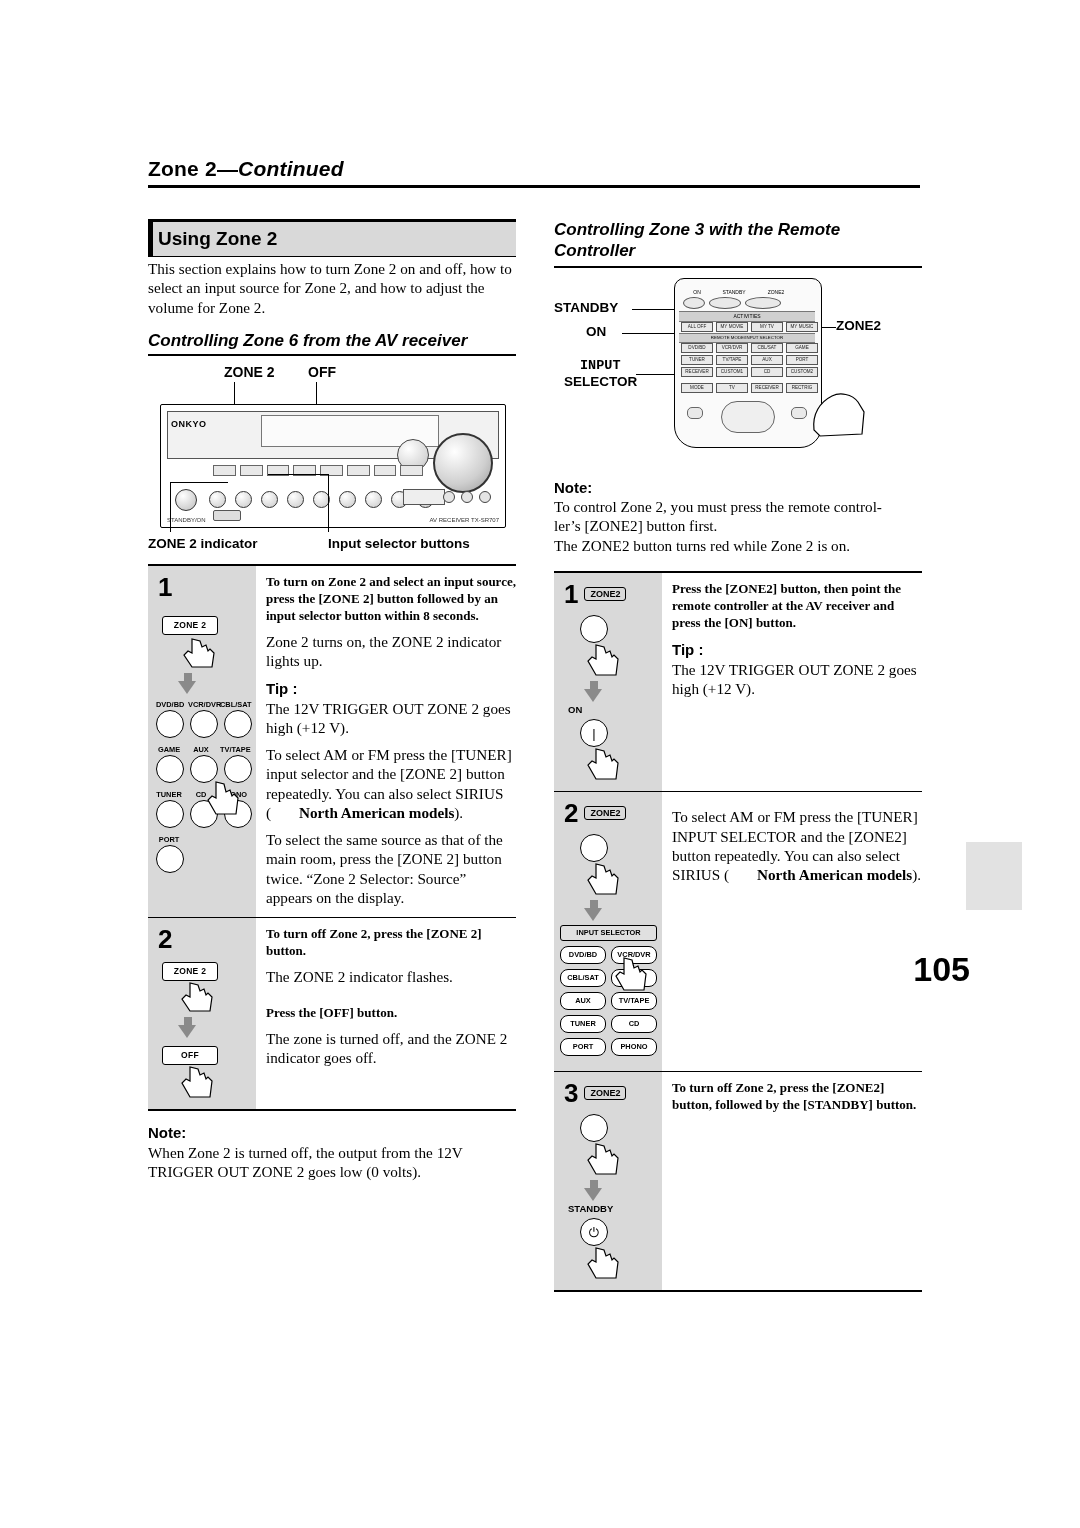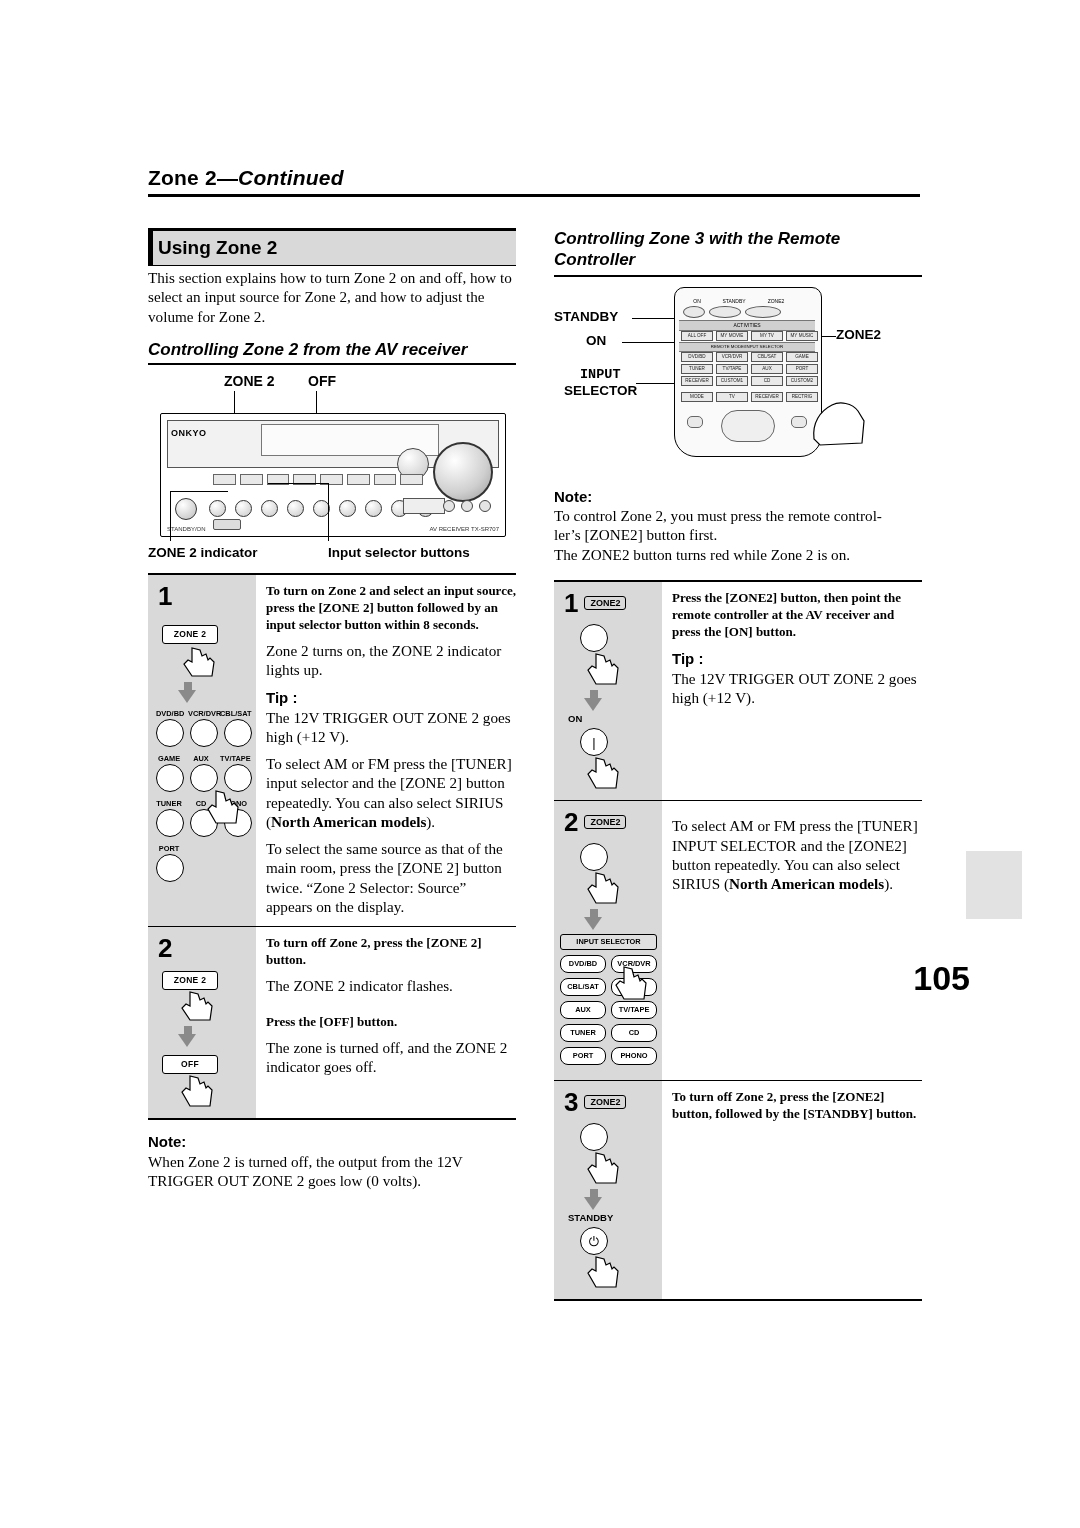--- a/index.html
+++ b/index.html
@@ -10,21 +10,21 @@
   body {
     width: 1080px;
     height: 1528px;
     position: relative;
     font-family: "Liberation Serif", serif;
     color: #000;
     overflow: hidden;
   }
   .page {
     position: absolute;
-    left: 0; top: 16px;
+    left: 0; top: 7px;
     width: 1080px;
     height: 1092px;
   }
 
   
   .chapter-head {
     position: absolute;
     left: 148px;
     top: 150px;
     width: 772px;
@@ -153,21 +153,21 @@
     font-family: "Liberation Sans", sans-serif;
     font-weight: bold;
     font-size: 15px;
     margin-top: 9px;
   }
   .note-label {
     font-family: "Liberation Sans", sans-serif;
     font-weight: bold;
     font-size: 15px;
   }
-  .bold-inline { font-weight: bold; }
+  .bold-inline { font-weight: bold; margin-left: 28px; }
 
   
   .fig-receiver {
     margin-top: 8px;
     position: relative;
     height: 190px;
   }
   .recv-box {
     position: absolute;
     left: 12px; top: 40px;
@@ -548,21 +548,21 @@
 
     <div style="position:relative;">
       <div class="section-bar-mark"></div>
       <div class="section-bar">Using Zone 2</div>
     </div>
 
     <div class="body-text" style="margin-top:2px;">
       <p>This section explains how to turn Zone 2 on and off, how to select an input source for Zone 2, and how to adjust the volume for Zone 2.</p>
     </div>
 
-    <div class="sub-head">Controlling Zone 2 from the AV receiver</div>
+    <div class="sub-head">Controlling Zone 6 from the AV receiver</div>
     <div class="sub-head-rule"></div>
 
     <div class="fig-receiver">
       <div class="lbl-zone2">ZONE 2</div>
       <div class="lbl-off">OFF</div>
       <div class="leader" style="left:86px; top:18px; height:22px;"></div>
       <div class="leader" style="left:168px; top:18px; height:22px;"></div>
 
       <div class="recv-box">
         <div class="recv-inner-top"></div>

